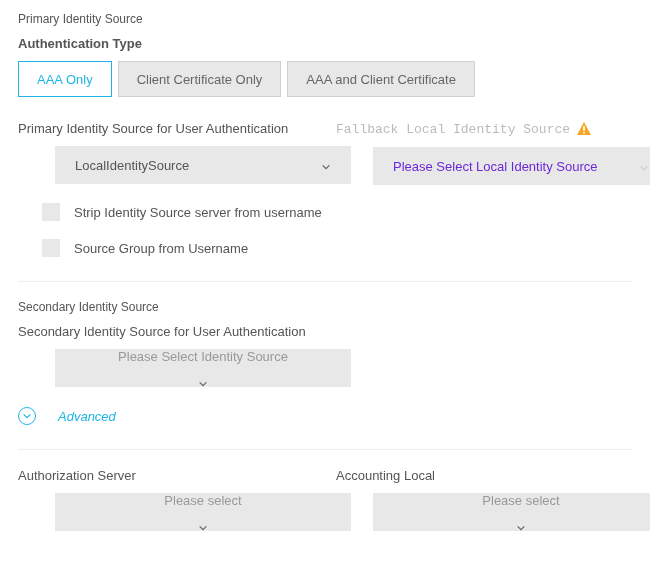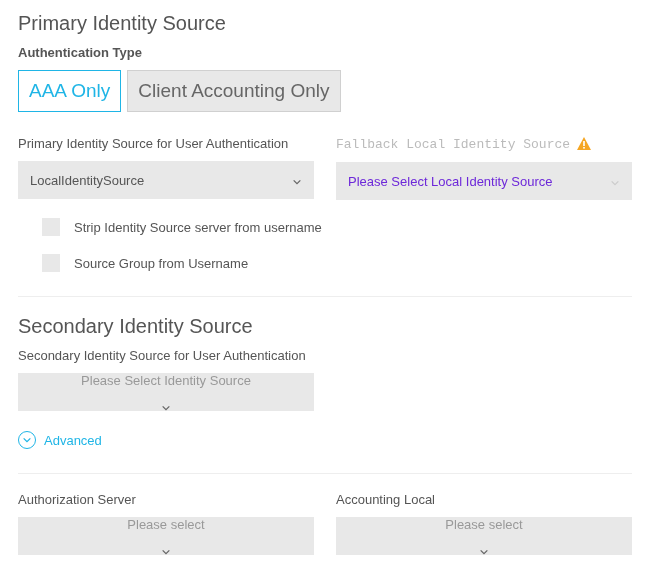--- a/index.html
+++ b/index.html
@@ -9,21 +9,21 @@
     }
     body {
       font-family: Arial, Helvetica, sans-serif;
       background: #fff;
       width: 650px;
       height: 574px;
       padding: 12px 18px;
       color: #555;
     }
     .section-title {
-      font-size: 20px;
+      font-size: 12px;
       color: #555;
       font-weight: 400;
       margin-bottom: 10px;
     }
     .subsection-label {
       font-size: 13px;
       color: #555;
       margin-bottom: 10px;
       font-weight: bold;
     }
@@ -42,22 +42,22 @@
     }
     .seg-group {
       display: flex;
       gap: 6px;
       margin-bottom: 24px;
     }
     .seg-btn {
       border: 1px solid #d0d0d0;
       background: #e8e8e8;
       color: #666;
-      font-size: 19px;
-      padding: 9px 10px;
+      font-size: 13px;
+      padding: 9px 18px;
       cursor: pointer;
       min-height: 36px;
     }
     .seg-btn.active {
       background: #fff;
       border: 1px solid #1fb5e6;
       color: #1fb5e6;
     }
     .row {
       display: flex;
@@ -69,24 +69,25 @@
       min-width: 0;
     }
     .select {
       width: 100%;
       height: 38px;
       background: #e8e8e8;
       border: none;
       display: flex;
       align-items: center;
       justify-content: space-between;
-      padding: 0 12px;
-      font-size: 13px;
-      color: #555;
-      cursor: pointer;
+      padding: 0 20px;
+      font-size: 13px;
+      color: #555;
+      cursor: pointer;
+      margin-left: 37px;
     }
     .select.placeholder {
       color: #999;
       flex-direction: column;
     }
     .select.disabled {
       color: #6d28d9;
       cursor: default;
       gap: 32px;
     }
@@ -119,23 +120,24 @@
       color: #555;
     }
     .divider {
       border: none;
       border-top: 1px solid #eee;
       margin: 24px 0 18px 0;
     }
     .advanced-row {
       display: flex;
       align-items: center;
-      gap: 8px;
+      gap: 22px;
       margin-top: 20px;
       cursor: pointer;
+      font-style: italic;
     }
     .advanced-text {
       color: #1fb5e6;
       font-size: 13px;
     }
     .circle-chev {
       width: 18px;
       height: 18px;
       border: 1.5px solid #1fb5e6;
       border-radius: 50%;
@@ -154,21 +156,22 @@
     }
   </style>
 </head>
 <body>
 
 <div class="section-title">Primary Identity Source</div>
 <div class="subsection-label">Authentication Type</div>
 
 <div class="seg-group">
   <button class="seg-btn active">AAA Only</button>
-  <button class="seg-btn">Client Accounting Only</button>
+  <button class="seg-btn">Client Certificate Only</button>
+  <button class="seg-btn">AAA and Client Certificate</button>
 </div>
 
 <div class="row">
   <div class="col">
     <div class="field-label">Primary Identity Source for User Authentication</div>
     <div class="select">
       <span>LocalIdentitySource</span>
       <span class="chev">
         <svg viewBox="0 0 12 12">
             <path d="M2 4 L6 8 L10 4" fill="none" stroke="#666" stroke-width="1.5"></path>

